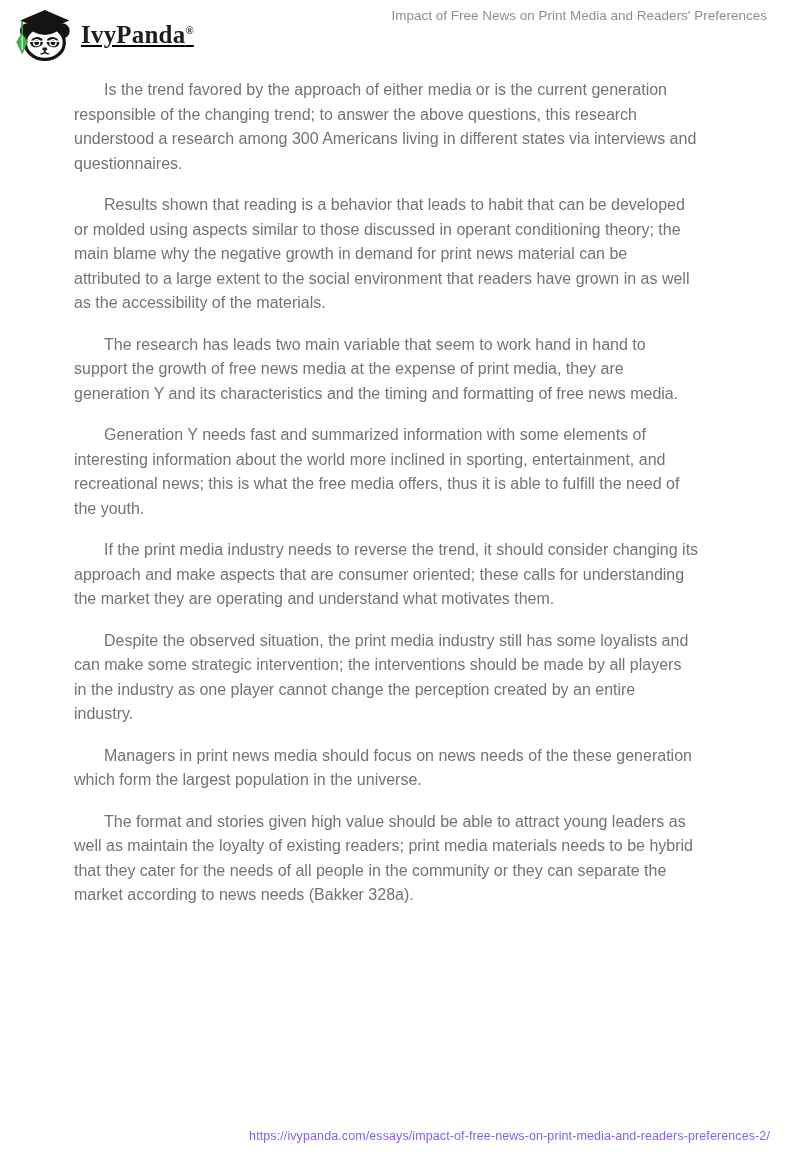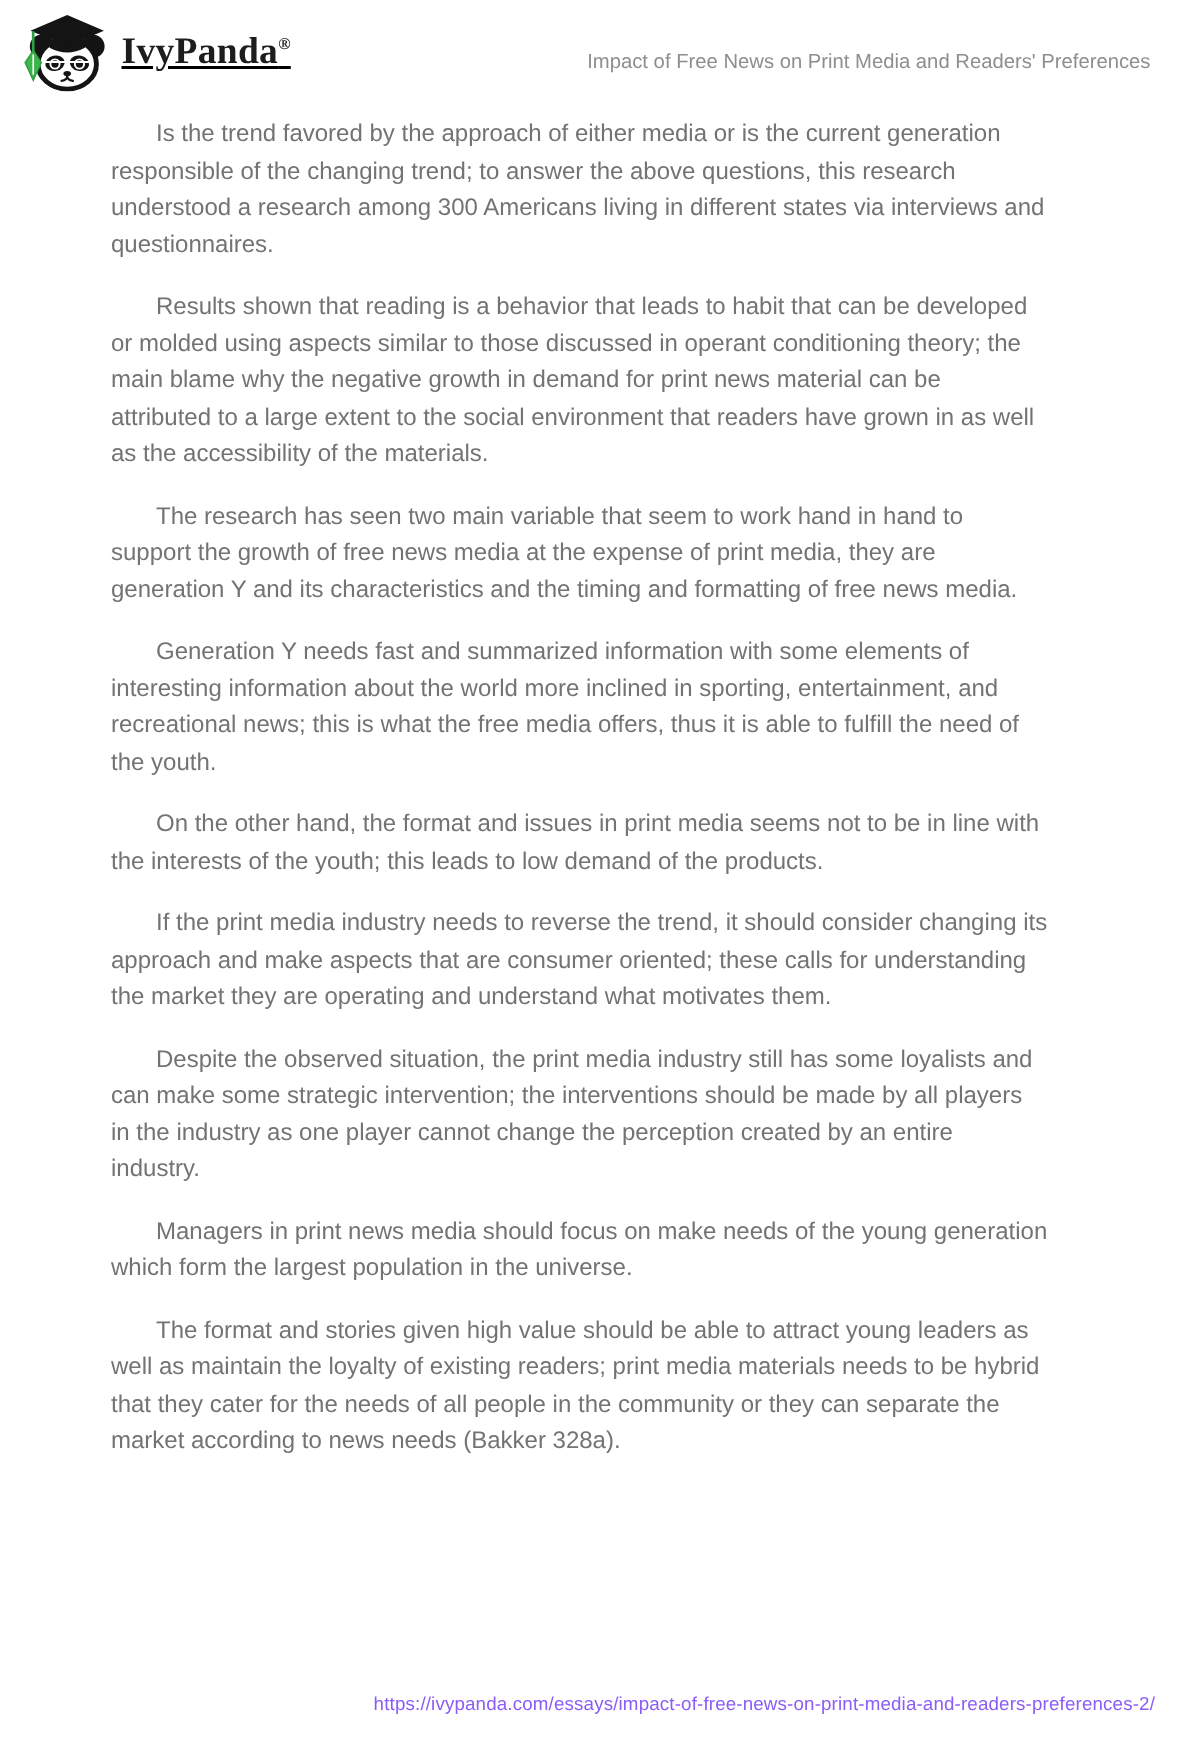--- a/index.html
+++ b/index.html
@@ -41,21 +41,21 @@
     font-family: "Liberation Serif", serif;
     font-weight: 700;
     font-size: 11px;
     color: #1d1d1d;
     vertical-align: super;
     line-height: 1;
   }
   .page-title {
     font-size: 13.5px;
     color: #8e8e8e;
-    margin-top: 25px;
+    margin-top: 0;
     text-align: right;
   }
 
   
   .content {
     margin: 14px 0 0 74px;
     width: 652px;
   }
   .content p {
     white-space: pre-line;
@@ -114,37 +114,35 @@
 <div class="content">
   <p>Is the trend favored by the approach of either media or is the current generation
 responsible of the changing trend; to answer the above questions, this research
 understood a research among 300 Americans living in different states via interviews and
 questionnaires.</p>
   <p>Results shown that reading is a behavior that leads to habit that can be developed
 or molded using aspects similar to those discussed in operant conditioning theory; the
 main blame why the negative growth in demand for print news material can be
 attributed to a large extent to the social environment that readers have grown in as well
 as the accessibility of the materials.</p>
-  <p>The research has seen two main variable that seem to work hand in hand to
+  <p>The research has leads two main variable that seem to work hand in hand to
 support the growth of free news media at the expense of print media, they are
 generation Y and its characteristics and the timing and formatting of free news media.</p>
   <p>Generation Y needs fast and summarized information with some elements of
 interesting information about the world more inclined in sporting, entertainment, and
 recreational news; this is what the free media offers, thus it is able to fulfill the need of
 the youth.</p>
-  <p>On the other hand, the format and issues in print media seems not to be in line with
-the interests of the youth; this leads to low demand of the products.</p>
   <p>If the print media industry needs to reverse the trend, it should consider changing its
 approach and make aspects that are consumer oriented; these calls for understanding
 the market they are operating and understand what motivates them.</p>
   <p>Despite the observed situation, the print media industry still has some loyalists and
 can make some strategic intervention; the interventions should be made by all players
 in the industry as one player cannot change the perception created by an entire
 industry.</p>
-  <p>Managers in print news media should focus on make needs of the young generation
+  <p>Managers in print news media should focus on news needs of the these generation
 which form the largest population in the universe.</p>
   <p>The format and stories given high value should be able to attract young leaders as
 well as maintain the loyalty of existing readers; print media materials needs to be hybrid
 that they cater for the needs of all people in the community or they can separate the
 market according to news needs (Bakker 328a).</p>
 </div>
 
 <div class="footer-url">https://ivypanda.com/essays/impact-of-free-news-on-print-media-and-readers-preferences-2/</div>
 
 </body></html>

